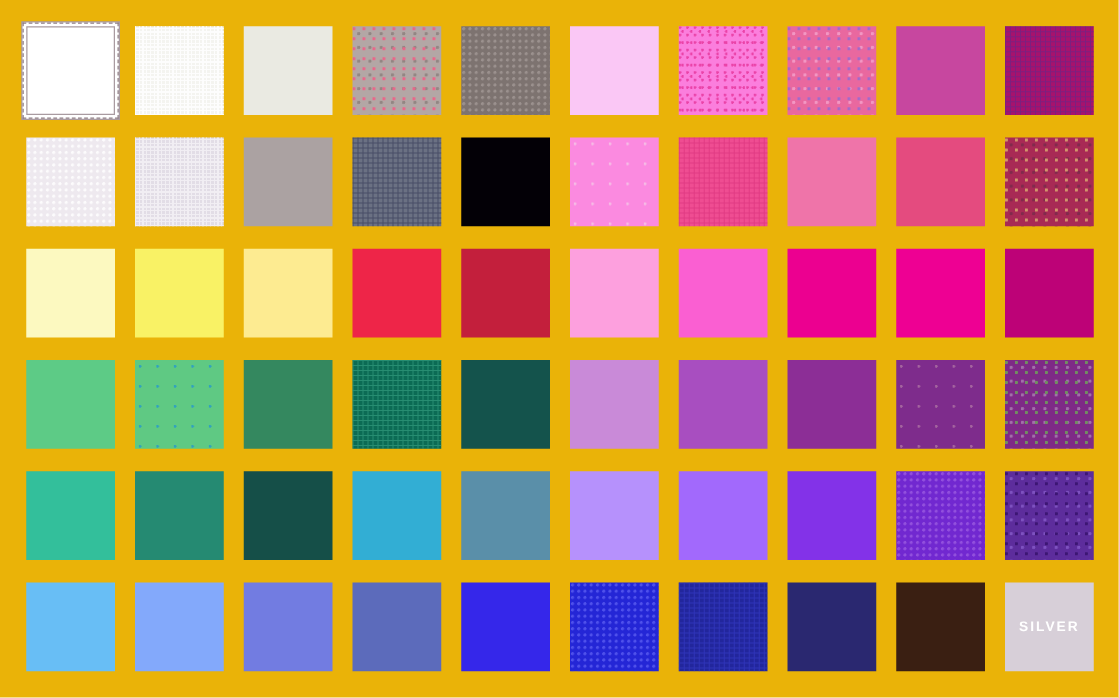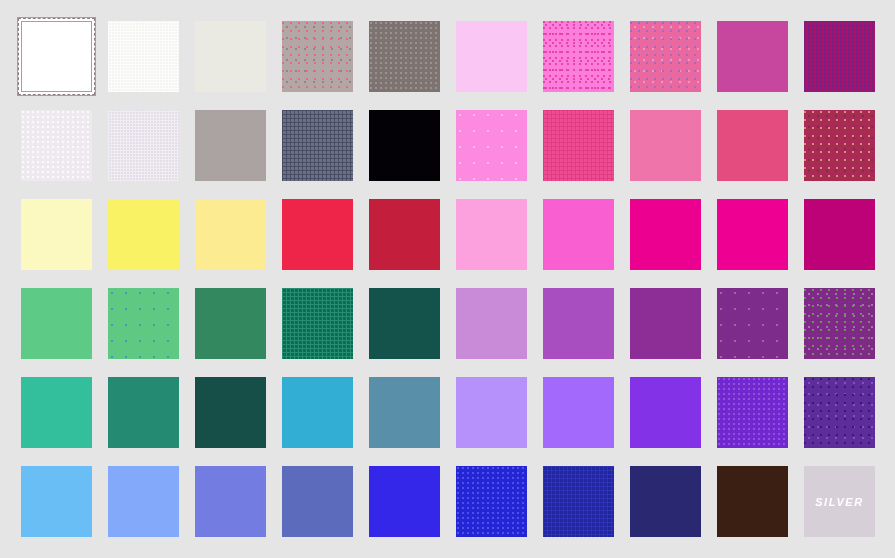--- a/index.html
+++ b/index.html
@@ -120,21 +120,21 @@
     font-weight: bold;
     letter-spacing: 1.6px;
     color: #ffffff;
     pointer-events: none;
     user-select: none;
   }
 </style>
 </head>
 <body>
 
-<div id="palette-grid" style="background: #e5e5e5; font-style: italic;">
+<div id="palette-grid" style="background: #eab308;">
     <div class="swatch has-edge selected" title="White" style="background: rgb(255, 255, 255);"></div>
     <div class="swatch" title="White Mesh" style="background: rgb(244, 244, 240);">
       <span class="tex weave" style="--d1: #ffffff;"></span>
     </div>
     <div class="swatch" title="Ivory" style="background: rgb(234, 234, 226);"></div>
     <div class="swatch" title="Taupe Speckle" style="background: rgb(179, 167, 165);">
       <span class="tex heather" style="--d1: #ef5f86; --d2: #8f8380;"></span>
     </div>
     <div class="swatch" title="Warm Grey" style="background: rgb(125, 115, 112);">
       <span class="tex pique" style="--d1: #a29895;"></span>

